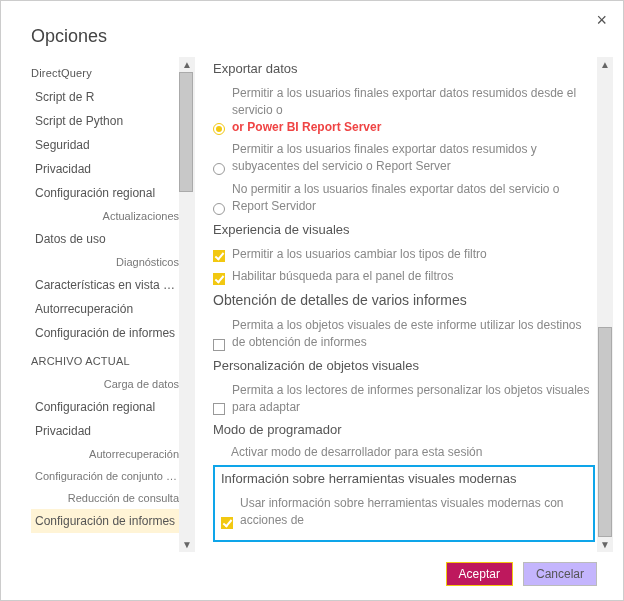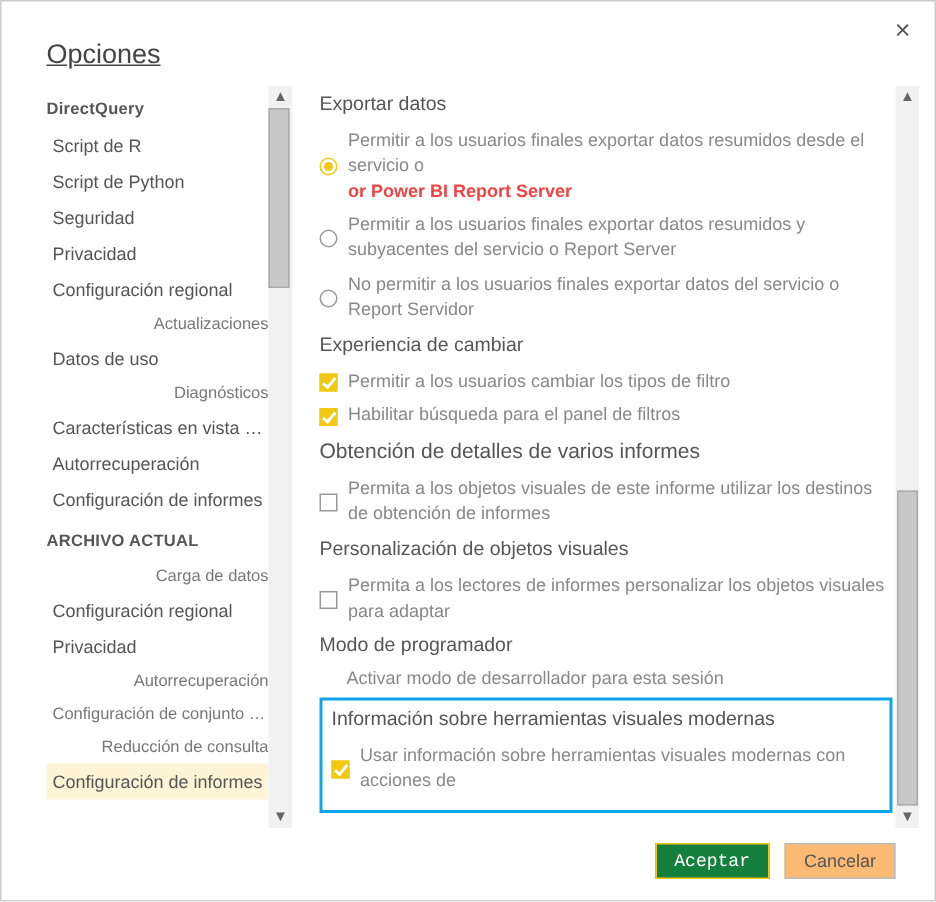--- a/index.html
+++ b/index.html
@@ -30,21 +30,20 @@
     color: #555;
     cursor: pointer;
     line-height: 1;
     padding: 4px 6px;
   }
   .title {
     font-size: 18px;
     font-weight: 300;
     color: #444;
     padding: 25px 0 10px 30px;
-    text-decoration: underline;
   }
   .body {
     display: flex;
     flex: 1;
     min-height: 0;
     padding: 0 10px 0 30px;
   }
   .sidebar-wrap {
     width: 164px;
     position: relative;
@@ -75,21 +74,21 @@
   }
   .sb-scroll .thumb {
     width: 14px;
     background: #c8c8c8;
     border: 1px solid #aaa;
     cursor: pointer;
   }
   .sidebar .group-header {
     font-size: 11px;
     color: #555;
-    font-weight: 700;
+    font-weight: 400;
     padding: 10px 0 6px 0;
     letter-spacing: 0.2px;
   }
   .sidebar .nav-item {
     font-size: 12px;
     color: #555;
     padding: 5px 0 5px 4px;
     cursor: pointer;
     white-space: nowrap;
     overflow: hidden;
@@ -136,21 +135,21 @@
     border: 1px solid #aaa;
     cursor: pointer;
   }
   .section-title {
     font-size: 13px;
     color: #555;
     padding: 4px 0 6px 0;
   }
   .radio-row, .check-row {
     display: flex;
-    align-items: center;
+    align-items: flex-end;
     gap: 7px;
     padding: 3px 0;
     color: #888;
     font-size: 12px;
     line-height: 1.4;
   }
   .radio-row .lbl, .check-row .lbl { flex: 1; }
   .radio {
     width: 12px; height: 12px;
     border-radius: 50%;
@@ -207,28 +206,27 @@
     display: flex;
     justify-content: flex-end;
     gap: 10px;
     padding: 10px 26px 14px 0;
   }
   .btn {
     font-size: 12px;
     padding: 4px 12px;
     cursor: pointer;
     border: 1px solid #bbb;
-    background: #fdba74;
+    background: #c4b5fd;
     color: #555;
   }
   .btn.primary {
-    background: #15803d;
+    background: #be185d;
     border-color: #f2c811;
     color: #fff;
-    font-family: Liberation Mono, monospace;
   }
   .bold-part { font-weight: 600; color: #ef4444; }
 </style>
 </head>
 <body>
 
 <div class="dialog">
   <div class="close-btn">×</div>
   <div class="title">Opciones</div>
 
@@ -280,21 +278,21 @@
         </div>
         <div class="radio-row">
           <div class="radio"></div>
           <div class="lbl">Permitir a los usuarios finales exportar datos resumidos y subyacentes del servicio o Report Server</div>
         </div>
         <div class="radio-row">
           <div class="radio"></div>
           <div class="lbl">No permitir a los usuarios finales exportar datos del servicio o Report Servidor</div>
         </div>
 
-        <div class="section-title">Experiencia de cambiar</div>
+        <div class="section-title">Experiencia de visuales</div>
         <div class="check-row">
           <div class="checkbox checked"></div>
           <div class="lbl">Permitir a los usuarios cambiar los tipos de filtro</div>
         </div>
         <div class="check-row">
           <div class="checkbox checked"></div>
           <div class="lbl">Habilitar búsqueda para el panel de filtros</div>
         </div>
 
         <div class="section-title" style="font-size:14px;">Obtención de detalles de varios informes</div>

